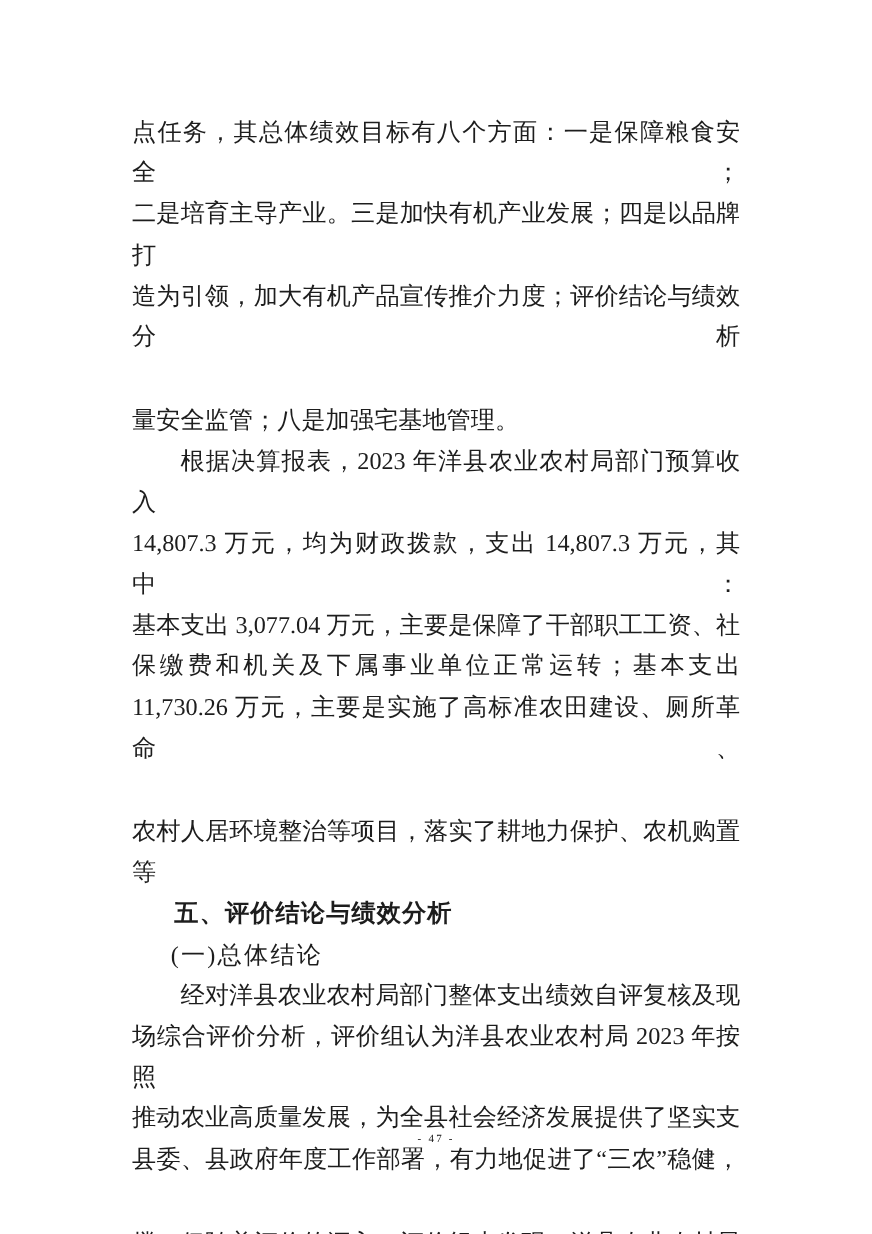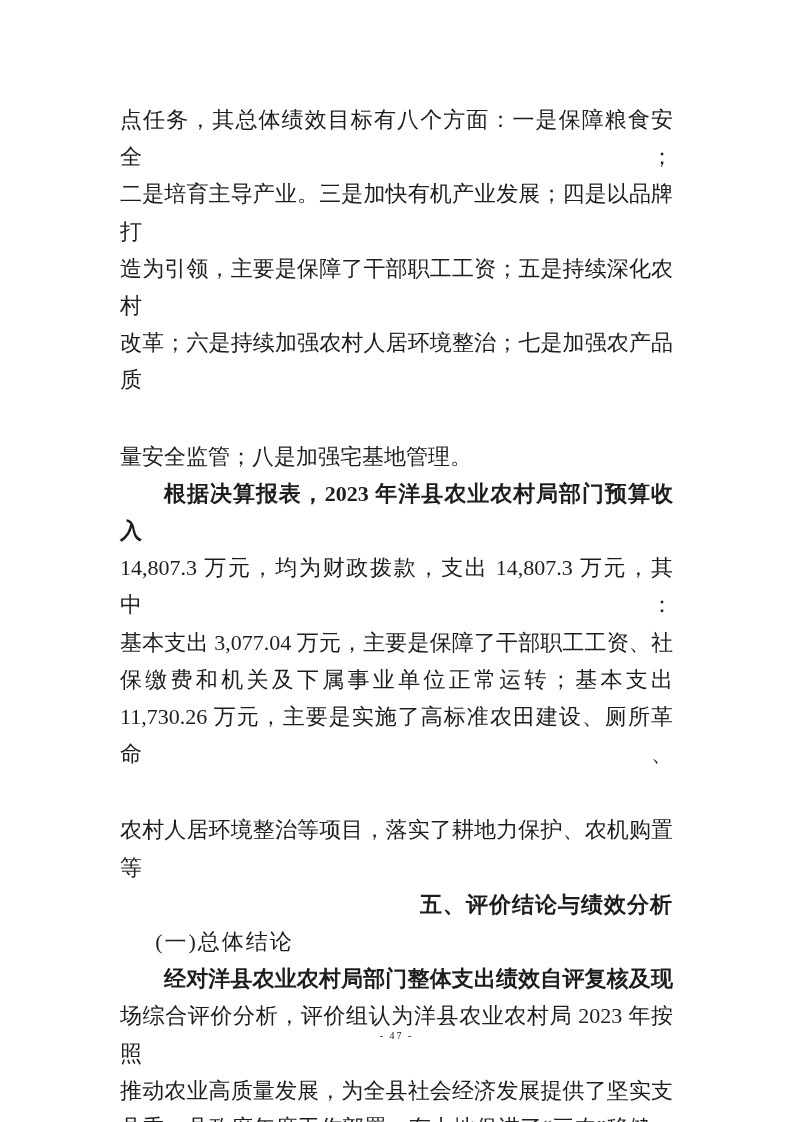--- a/index.html
+++ b/index.html
@@ -30,28 +30,26 @@
     text-align-last: justify;
     text-justify: inter-character;
     white-space: normal;
   }
   .para .line:last-child {
     text-align-last: left;
     margin-top: 39px;
   }
   .para--indent .line:first-child {
     text-indent: 2em;
-    font-weight: bold;
   }
   .heading {
     font-family: "Liberation Sans", "DejaVu Sans", sans-serif;
     font-weight: bold;
     text-indent: 1.75em;
     letter-spacing: 1px;
-    text-align: right;
   }
   .subheading {
     text-indent: 1.6em;
     letter-spacing: 2px;
   }
   .footer {
     position: absolute;
     top: 1030px;
     left: 0;
     width: 793px;
@@ -65,22 +63,21 @@
 </style>
 </head>
 <body>
 
 <div class="page">
   <div class="content">
 
     <div class="para">
         <div class="line">点任务，其总体绩效目标有八个方面：一是保障粮食安全；</div>
         <div class="line">二是培育主导产业。三是加快有机产业发展；四是以品牌打</div>
-        <div class="line">造为引领，主要是保障了干部职工工资；五是持续深化农村</div>
-        <div class="line">改革；六是持续加强农村人居环境整治；七是加强农产品质</div>
+        <div class="line">造为引领，加大有机产品宣传推介力度；评价结论与绩效分析</div>
         <div class="line">量安全监管；八是加强宅基地管理。</div>
       </div>
 
     <div class="para para--indent">
         <div class="line">根据决算报表，2023 年洋县农业农村局部门预算收入</div>
         <div class="line">14,807.3 万元，均为财政拨款，支出 14,807.3 万元，其中：</div>
         <div class="line">基本支出 3,077.04 万元，主要是保障了干部职工工资、社</div>
         <div class="line">保缴费和机关及下属事业单位正常运转；基本支出</div>
         <div class="line">11,730.26 万元，主要是实施了高标准农田建设、厕所革命、</div>
         <div class="line">农村人居环境整治等项目，落实了耕地力保护、农机购置等</div>

